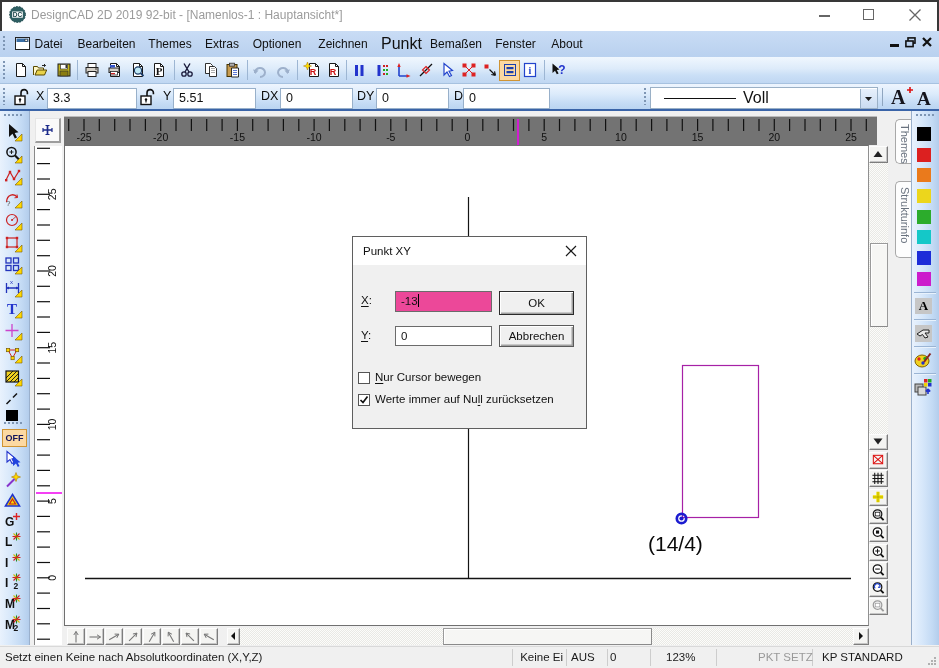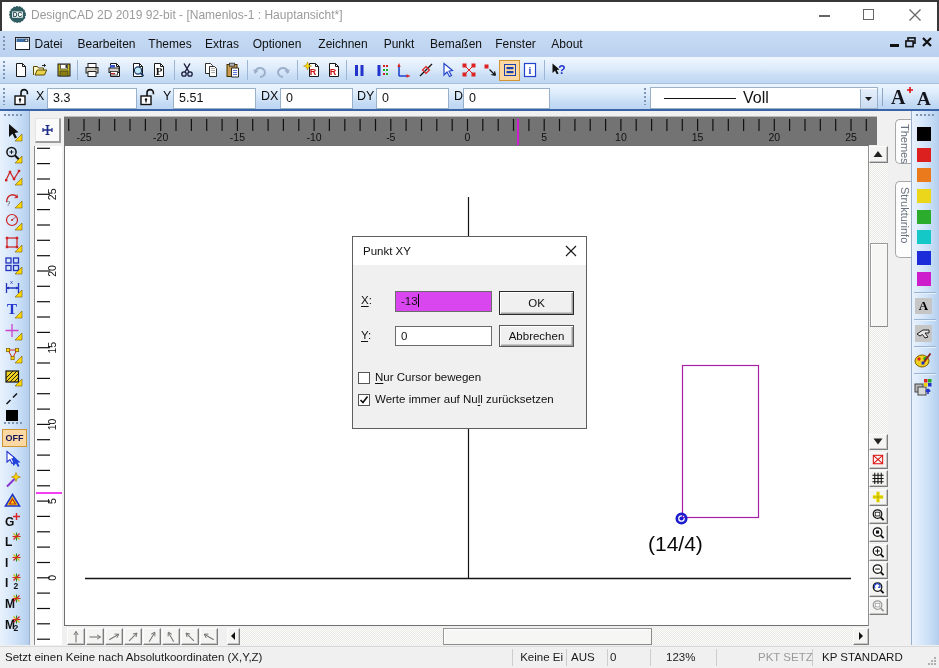--- a/index.html
+++ b/index.html
@@ -31,21 +31,21 @@
       <rect x="1.5" y="1.5" width="12" height="3.5" fill="#3a6ea5"></rect>
       <rect x="10" y="2.2" width="2.5" height="2" fill="#fff" stroke="#111" stroke-width="0.5"></rect>
     </svg>
   </div>
 <div class="abs" style="left:32px;top:31px;width:33px;height:26px;line-height:26px;text-align:center;font-size:12px;color:#111;">Datei</div>
 <div class="abs" style="left:76px;top:31px;width:61px;height:26px;line-height:26px;text-align:center;font-size:12px;color:#111;">Bearbeiten</div>
 <div class="abs" style="left:147px;top:31px;width:46px;height:26px;line-height:26px;text-align:center;font-size:12px;color:#111;">Themes</div>
 <div class="abs" style="left:203px;top:31px;width:38px;height:26px;line-height:26px;text-align:center;font-size:12px;color:#111;">Extras</div>
 <div class="abs" style="left:251px;top:31px;width:52px;height:26px;line-height:26px;text-align:center;font-size:12px;color:#111;">Optionen</div>
 <div class="abs" style="left:317px;top:31px;width:52px;height:26px;line-height:26px;text-align:center;font-size:12px;color:#111;">Zeichnen</div>
-<div class="abs" style="left:381px;top:31px;width:36px;height:26px;line-height:26px;text-align:center;font-size:12px;color:#111;">Punkt</div>
+<div class="abs" style="left:381px;top:31px;width:36px;height:26px;line-height:26px;text-align:center;font-size:16px;color:#111;">Punkt</div>
 <div class="abs" style="left:428px;top:31px;width:54px;height:26px;line-height:26px;text-align:right;font-size:12px;color:#111;">Bemaßen</div>
 <div class="abs" style="left:494px;top:31px;width:43px;height:26px;line-height:26px;text-align:center;font-size:12px;color:#111;">Fenster</div>
 <div class="abs" style="left:548px;top:31px;width:38px;height:26px;line-height:26px;text-align:center;font-size:12px;color:#111;">About</div>
 <div class="abs" style="left:890px;top:44px;width:9px;height:3px;background:#111;"></div>
 <div class="abs" style="left:905px;top:37px;width:11px;height:11px;">
     <svg width="11" height="11">
       <rect x="3" y="0.9" width="7" height="5.2" fill="none" stroke="#111" stroke-width="1.6"></rect>
       <rect x="0.9" y="4" width="7.2" height="5.6" fill="#bdd3f0" stroke="#111" stroke-width="1.6"></rect>
     </svg>
   </div>
@@ -822,21 +822,21 @@
 <div class="abs" style="left:352px;top:236px;width:235px;height:193px;background:#f0f0f0;border:1px solid #5f5f5f;"></div>
 <div class="abs" style="left:353px;top:237px;width:233px;height:28px;background:#fff;"></div>
 <div class="abs" style="left:363px;top:237px;height:28px;line-height:28px;font-size:11.5px;color:#111;">Punkt XY</div>
 <div class="abs" style="left:565px;top:245px;width:12px;height:12px;">
     <svg width="12" height="12">
       <path d="M1,1 L11,11 M11,1 L1,11" stroke="#1a1a1a" stroke-width="1.2"></path>
     </svg>
   </div>
 <div class="abs" style="left:361px;top:290px;height:21px;line-height:21px;font-size:11.5px;color:#111;"><span style="text-decoration:underline;text-underline-offset:2px;">X</span>:</div>
 <div class="abs" style="left:361px;top:325px;height:21px;line-height:21px;font-size:11.5px;color:#111;"><span style="text-decoration:underline;text-underline-offset:2px;">Y</span>:</div>
-<div class="abs" style="left:395px;top:291px;width:97px;height:21px;background:#d946ef;border:1px solid #6b6b6b;line-height:19px;font-size:11.5px;color:#111;padding-left:5px;">-13<span style="display:inline-block;width:1px;height:13px;background:#000;vertical-align:-2px;"></span></div>
+<div class="abs" style="left:395px;top:291px;width:97px;height:21px;background:#ec4899;border:1px solid #6b6b6b;line-height:19px;font-size:11.5px;color:#111;padding-left:5px;">-13<span style="display:inline-block;width:1px;height:13px;background:#000;vertical-align:-2px;"></span></div>
 <div class="abs" style="left:395px;top:326px;width:97px;height:20px;background:#fff;border:1px solid #6b6b6b;line-height:18px;font-size:11.5px;color:#111;padding-left:5px;">0</div>
 <div class="abs" style="left:499px;top:291px;width:75px;height:24px;background:#f0f0f0;border:1.5px solid #2a2a2a;box-shadow:inset 1px 1px 0 #fff,inset -1.5px -1.5px 0 #a0a0a0;line-height:22px;text-align:center;font-size:11.5px;color:#111;">OK</div>
 <div class="abs" style="left:499px;top:325px;width:75px;height:22px;background:#f0f0f0;border:1px solid #5a5a5a;box-shadow:inset 1px 1px 0 #fff,inset -1.5px -1.5px 0 #a0a0a0;line-height:20px;text-align:center;font-size:11.5px;color:#111;">Abbrechen</div>
 <div class="abs" style="left:358px;top:372px;width:12px;height:12px;background:#fff;border:1px solid #555;"></div>
 <div class="abs" style="left:375px;top:367px;height:21px;line-height:21px;font-size:11.5px;color:#111;"><span style="text-decoration:underline;text-underline-offset:2px;">N</span>ur Cursor bewegen</div>
 <div class="abs" style="left:358px;top:394px;width:12px;height:12px;background:#fff;border:1px solid #555;">
     <svg width="10" height="10">
       <path d="M1.5,5 L4,7.5 L8.5,1.5" fill="none" stroke="#111" stroke-width="1.7"></path>
     </svg>
   </div>

